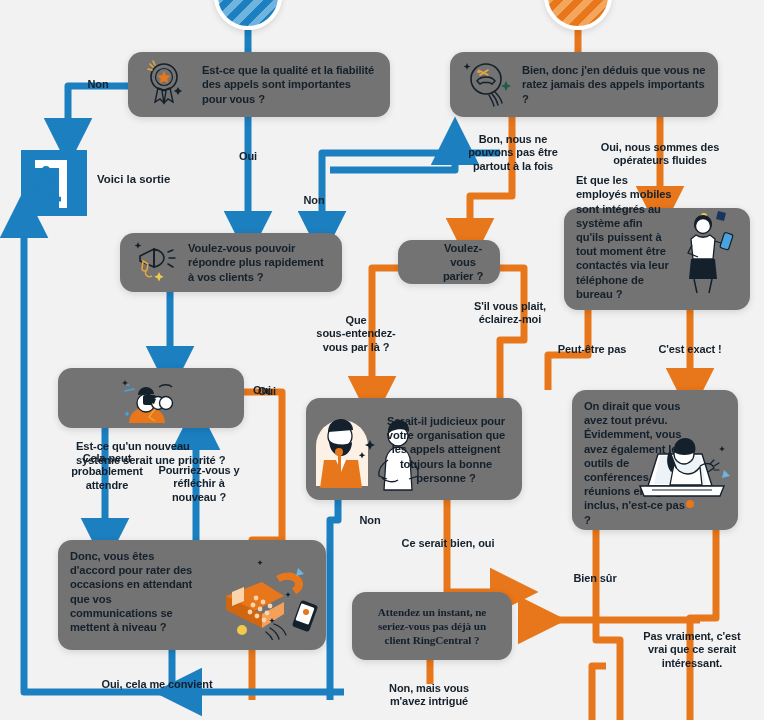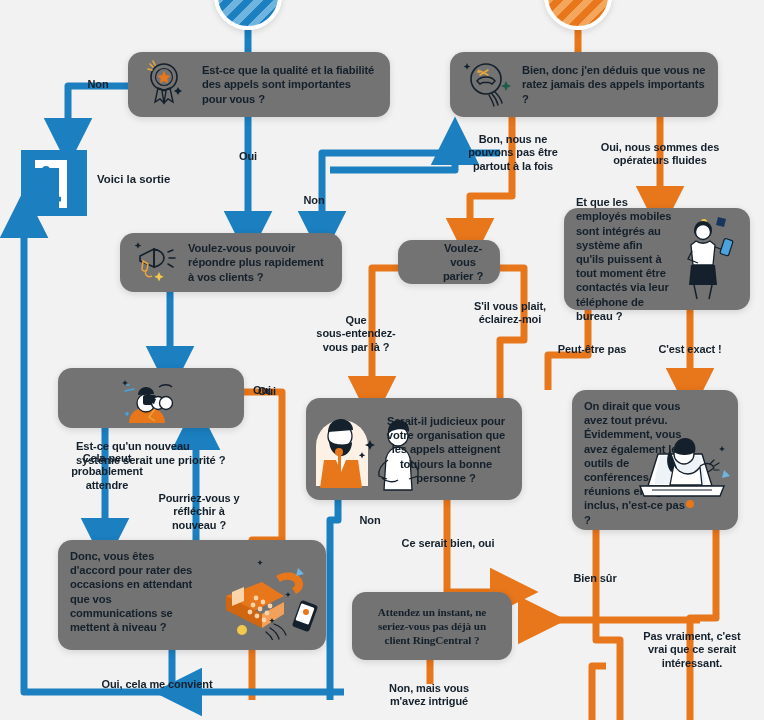--- a/index.html
+++ b/index.html
@@ -196,21 +196,21 @@
         <path d="M27 34 l1.5 3.2 3.2 1.5 -3.2 1.5 -1.5 3.2 -1.5-3.2 -3.2-1.5 3.2-1.5z" fill="#f2c94c"></path>
       </svg>
     </div>
     <div class="txt" style="margin-left:8px;">Voulez-vous pouvoir répondre plus rapidement à vos clients ?</div>
   </div>
 
   <div class="node center" style="left:398px;top:240px;width:102px;height:44px;padding-left:40px;">
     <div class="txt">Voulez-vous parier ?</div>
   </div>
 
-  <div class="node" style="left:564px;top:208px;width:186px;height:102px;align-items:center;">
+  <div class="node" style="left:564px;top:208px;width:186px;height:102px;align-items:flex-end;">
     <div class="txt" style="width:108px;">Et que les employés mobiles sont intégrés au système afin qu'ils puissent à tout moment être contactés via leur téléphone de bureau ?</div>
     <div class="art" style="margin-left:2px;">
       <svg width="64" height="92" viewBox="0 0 64 92">
         <path d="M44 6 l8 2 -2 8 -8-2z" fill="#18355e"></path>
         <circle cx="30" cy="11" r="3" fill="#f2c94c"></circle>
         <path d="M20 20 c0-6 4-10 9-10 c5 0 9 4 9 9 c0 5-3 8-7 9 l-4 0 c-4-1-7-4-7-8z" fill="#14202b"></path>
         <circle cx="29" cy="21" r="7.5" fill="#fff" stroke="#14202b" stroke-width="1.3"></circle>
         <path d="M22 30 c4 3 10 3 14 0 l5 4 -2 20 -20 0 -2-20z" fill="#fff" stroke="#14202b" stroke-width="1.3"></path>
         <path d="M17 54 l24 0 2 20 -28 0z" fill="#14202b"></path>
         <path d="M20 74 l3 14 M38 74 l-3 14" stroke="#14202b" stroke-width="1.5"></path>
@@ -336,21 +336,21 @@
 sous-entendez-
 vous par là ?</div>
   <div class="elabel" style="left:462px;top:300px;width:96px;">S'il vous plait,
 éclairez-moi</div>
   <div class="elabel" style="left:548px;top:343px;width:88px;">Peut-être pas</div>
   <div class="elabel" style="left:646px;top:343px;width:88px;">C'est exact !</div>
   <div class="elabel" style="left:250px;top:385px;width:34px;">Oui</div>
   <div class="elabel" style="left:62px;top:452px;width:90px;">Cela peut
 probablement
 attendre</div>
-  <div class="elabel" style="left:152px;top:464px;width:94px;margin-top:28px;">Pourriez-vous y
+  <div class="elabel" style="left:152px;top:464px;width:94px;">Pourriez-vous y
 réfléchir à
 nouveau ?</div>
   <div class="elabel" style="left:350px;top:514px;width:40px;">Non</div>
   <div class="elabel" style="left:386px;top:537px;width:124px;">Ce serait bien, oui</div>
   <div class="elabel" style="left:560px;top:572px;width:70px;">Bien sûr</div>
   <div class="elabel" style="left:92px;top:678px;width:130px;">Oui, cela me convient</div>
   <div class="elabel" style="left:376px;top:682px;width:106px;">Non, mais vous
 m'avez intrigué</div>
   <div class="elabel" style="left:630px;top:630px;width:124px;">Pas vraiment, c'est
 vrai que ce serait

